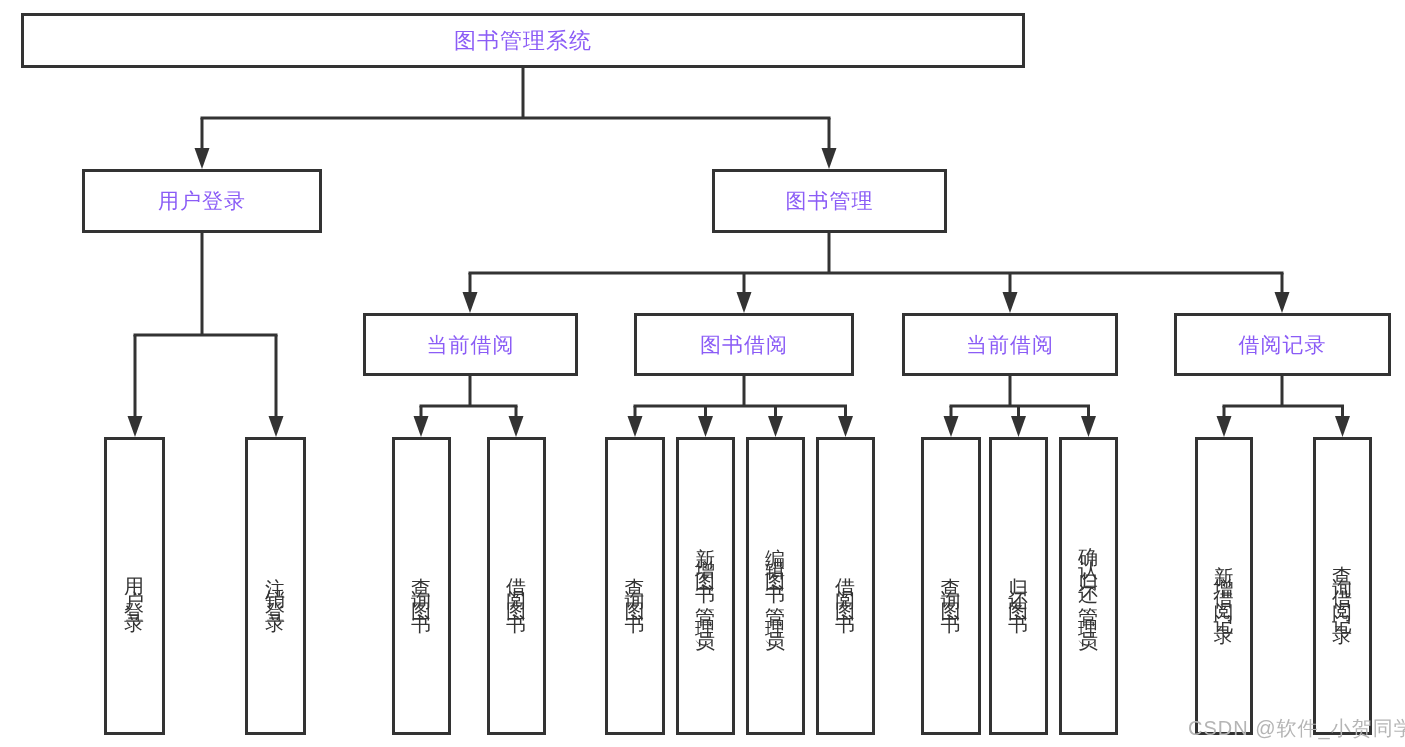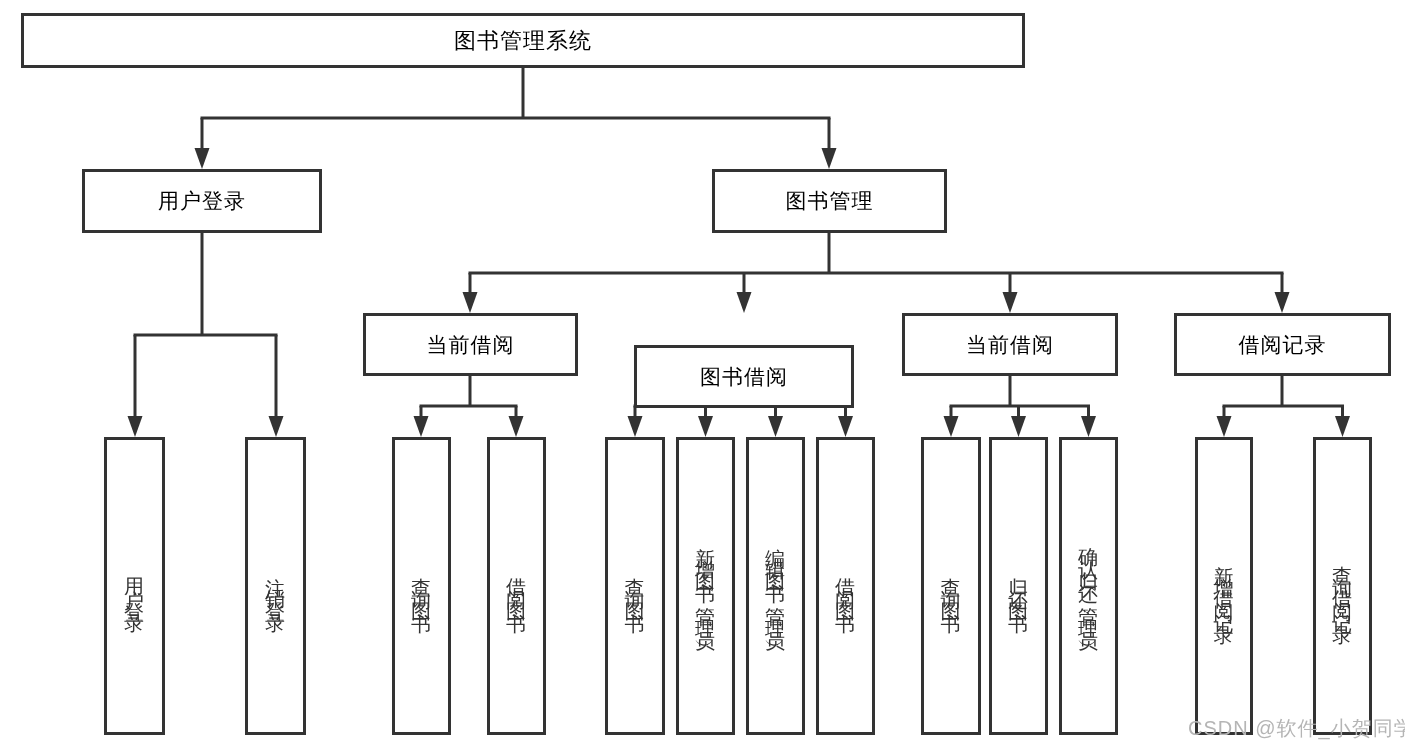--- a/index.html
+++ b/index.html
@@ -15,21 +15,21 @@
     position: absolute;
     left: 0; top: 0;
     width: 1405px; height: 747px;
     z-index: 1;
   }
   .box {
     position: absolute;
     box-sizing: border-box;
     border: 3px solid #333333;
     background: #ffffff;
-    color: #000000;
+    color: #8b5cf6;
     display: flex;
     align-items: center;
     justify-content: center;
     z-index: 2;
     font-size: 21px;
     letter-spacing: 1px;
     white-space: nowrap;
   }
   .box.root { font-size: 22px; }
   .vbox {
@@ -125,21 +125,21 @@
       <line x1="1342.5" y1="406" x2="1342.5" y2="421"></line>
       <polygon points="1335,416 1350,416 1342.5,437"></polygon>
     </svg>
 
   <div class="box root" style="left:21px;top:13px;width:1004px;height:55px;">图书管理系统</div>
 
   <div class="box" style="left:82px;top:169px;width:240px;height:64px;">用户登录</div>
   <div class="box" style="left:712px;top:169px;width:235px;height:64px;">图书管理</div>
 
   <div class="box" style="left:363px;top:313px;width:215px;height:63px;">当前借阅</div>
-  <div class="box" style="left:634px;top:313px;width:220px;height:63px;margin-top:32px;">图书借阅</div>
+  <div class="box" style="left:634px;top:313px;width:220px;height:63px;">图书借阅</div>
   <div class="box" style="left:902px;top:313px;width:216px;height:63px;">当前借阅</div>
   <div class="box" style="left:1174px;top:313px;width:217px;height:63px;">借阅记录</div>
 
   <div class="vbox" style="left:104px;width:61px;">
     <span>用户登录</span>
     </div>
   <div class="vbox" style="left:245px;width:61px;">
     <span>注销登录</span>
     </div>
 

